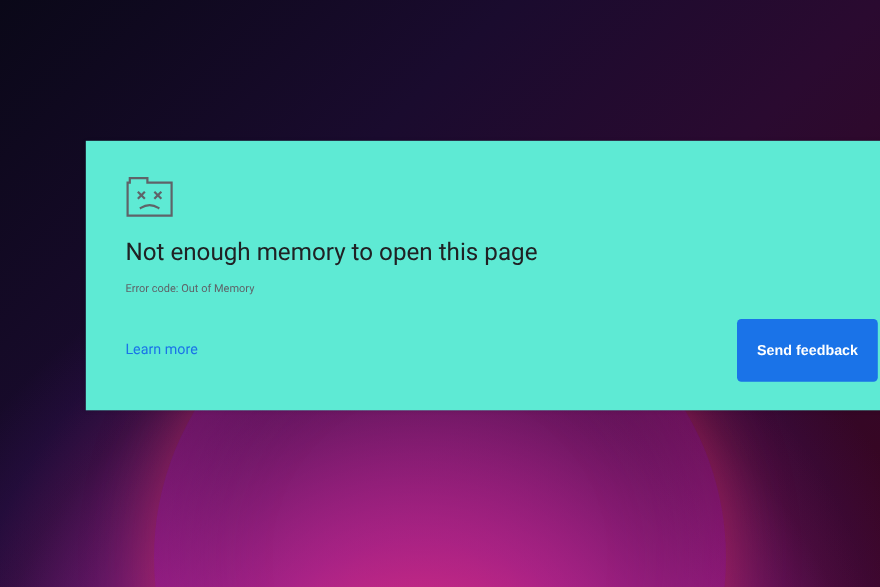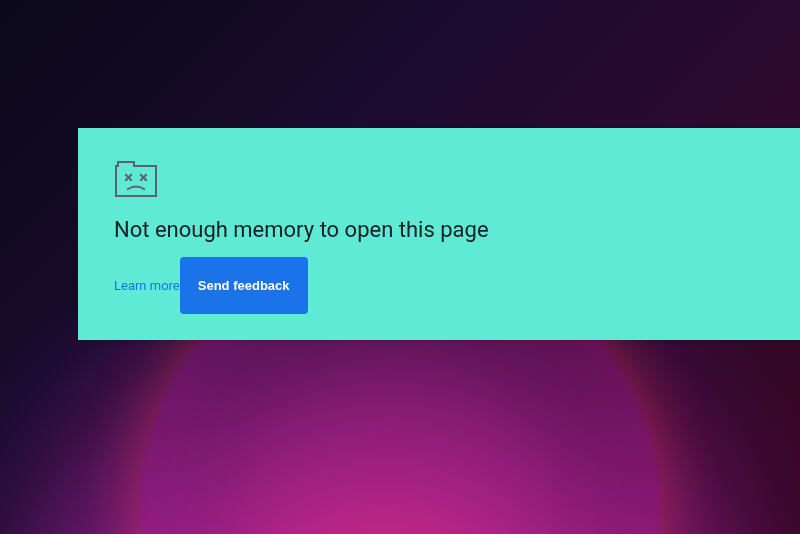--- a/index.html
+++ b/index.html
@@ -63,21 +63,21 @@
       margin-bottom: 14px;
       line-height: 1.4;
     }
     .errcode {
       font-size: 10px;
       color: #5f6368;
       margin-bottom: 22px;
     }
     .footer {
       display: flex;
-      justify-content: flex-start;
+      justify-content: space-between;
       align-items: center;
     }
     .learn {
       font-size: 13px;
       color: #1a73e8;
       text-decoration: none;
       cursor: pointer;
     }
     .btn {
       background: #1a73e8;
@@ -104,19 +104,20 @@
       <line x1="17" y1="17" x2="12" y2="22"></line>
       <line x1="27" y1="17" x2="32" y2="22"></line>
       <line x1="32" y1="17" x2="27" y2="22"></line>
       <path d="M14 31 Q22 26 30 31"></path>
     </g>
   </svg>
 
   <h1 class="title">Not enough memory to open this page</h1>
 
 
+  <p class="errcode">Error code: Out of Memory</p>
 
   <div class="footer">
     <a class="learn">Learn more</a>
     <button class="btn">Send feedback</button>
   </div>
 
 </div>
 
 </body></html>

